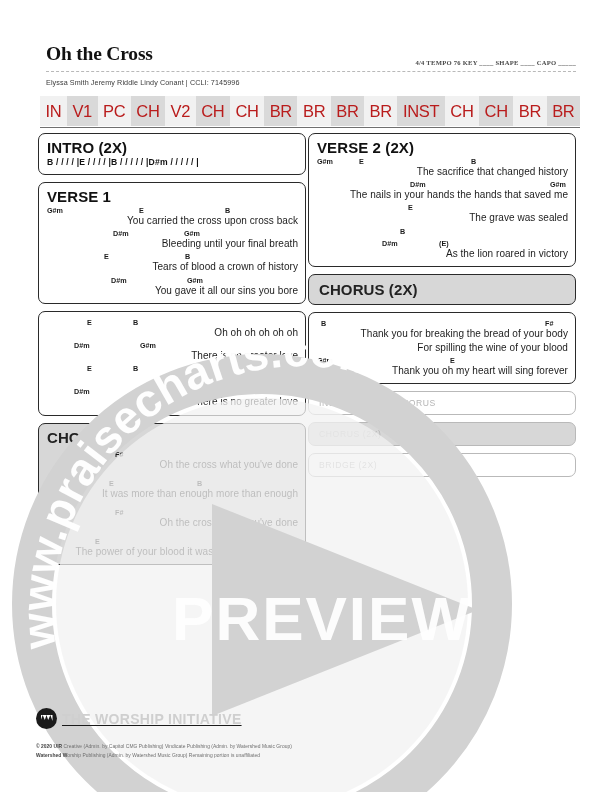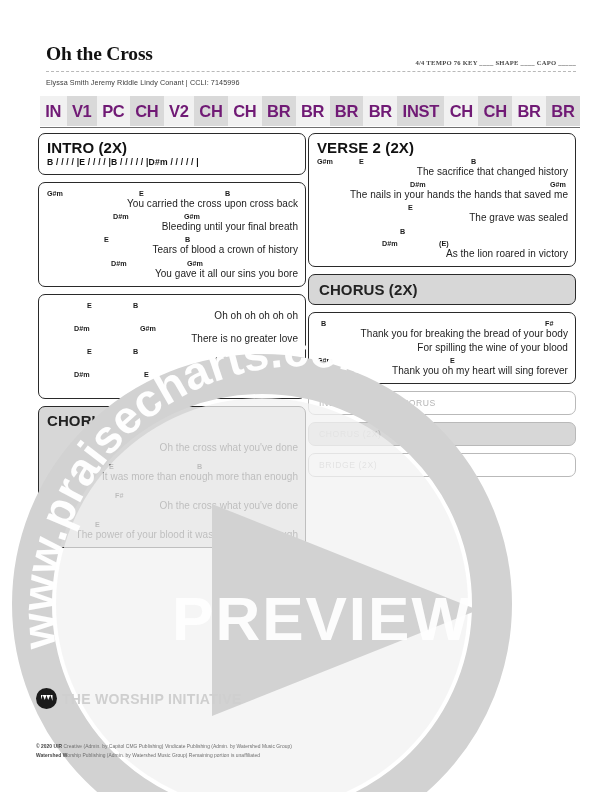--- a/index.html
+++ b/index.html
@@ -34,21 +34,21 @@
   }
 
   
   .structure{
     position:absolute;left:40px;top:96px;right:32px;
     height:30px;display:flex;align-items:stretch;
   }
   .struct-cell{
     flex:1 1 auto;
     display:flex;align-items:center;justify-content:center;
-    font-size:16.5px;font-weight:700;color:#701a75;
+    font-size:16.5px;font-weight:400;color:#b91c1c;
     letter-spacing:-0.3px;
   }
   .struct-cell.shade{background:#d9d9d9;}
   .struct-cell.light{background:#f1f1f1;}
   .struct-rule{
     position:absolute;left:40px;right:32px;top:127px;
     height:0;border-top:1.1px solid #6f6f6f;
   }
 
   
@@ -95,22 +95,22 @@
     white-space:nowrap;line-height:1.12;text-align:right;
   }
   .lyric.ind{padding-left:9px;}
 
   
   .wm{position:absolute;inset:0;pointer-events:none;}
   .wm svg{position:absolute;left:0;top:0;}
 
   
   .footer-logo{
-    position:absolute;left:36px;top:688px;
-    display:flex;align-items:center;gap:5px;
+    position:absolute;left:36px;top:708px;
+    display:flex;align-items:center;gap:5px;text-decoration:underline;
   }
   .tw-mark{
     width:21px;height:21px;border-radius:50%;
     background:#1b1b1b;position:relative;flex:0 0 auto;
   }
   .tw-mark:before{
     content:"";position:absolute;left:4.5px;top:7px;
     width:12px;height:6px;background:#fff;
     clip-path:polygon(0 0,18% 100%,36% 18%,50% 100%,64% 18%,82% 100%,100% 0,100% 100%,0 100%);
     transform:scaleY(-1);
@@ -157,20 +157,21 @@
   <div class="struct-rule"></div>
 
   <div class="col col-left">
 
     <div class="box">
       <div class="sec-label">INTRO (2X)</div>
       <div class="chordline-raw">B / / / / |E / / / / |B / / / / / |D#m / / / / / |</div>
     </div>
 
     <div class="box">
+      <div class="sec-label">VERSE 1</div>
       <div>
           <div class="stanza">
             <div class="chords">
               <span style="left: 0px;">G#m</span>
               <span style="left: 92px;">E</span>
               <span style="left: 178px;">B</span>
             </div>
             <div class="lyric ind">You carried the cross upon cross back</div>
           </div>
           <div class="stanza">

